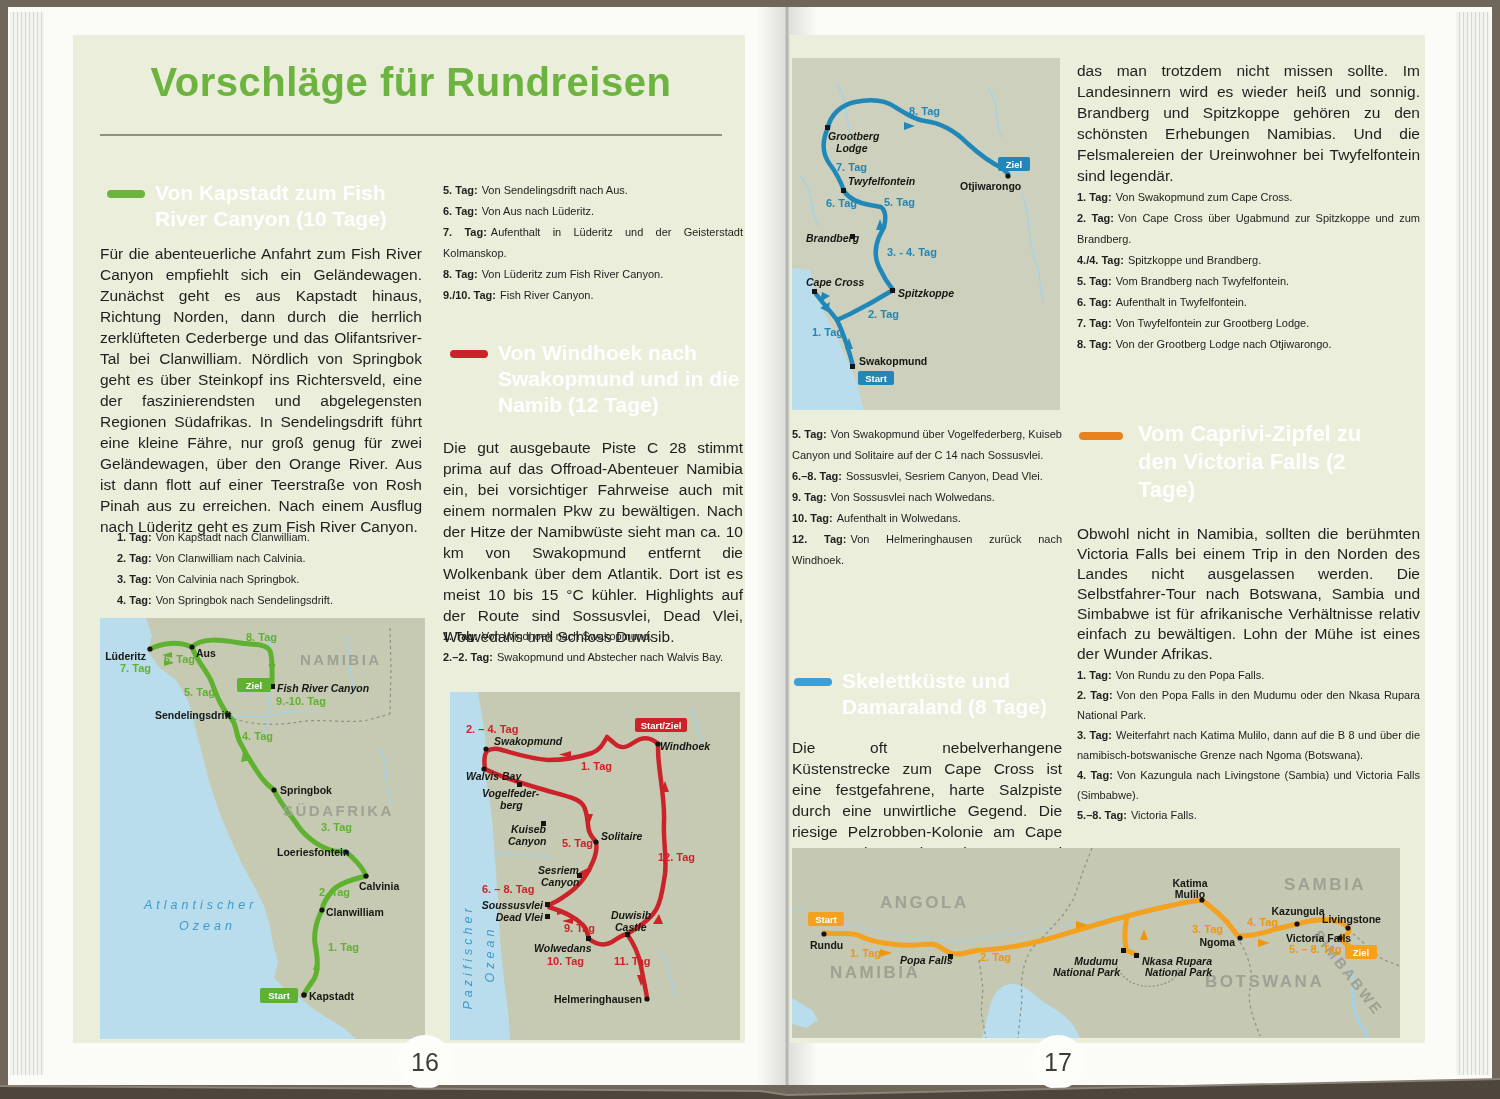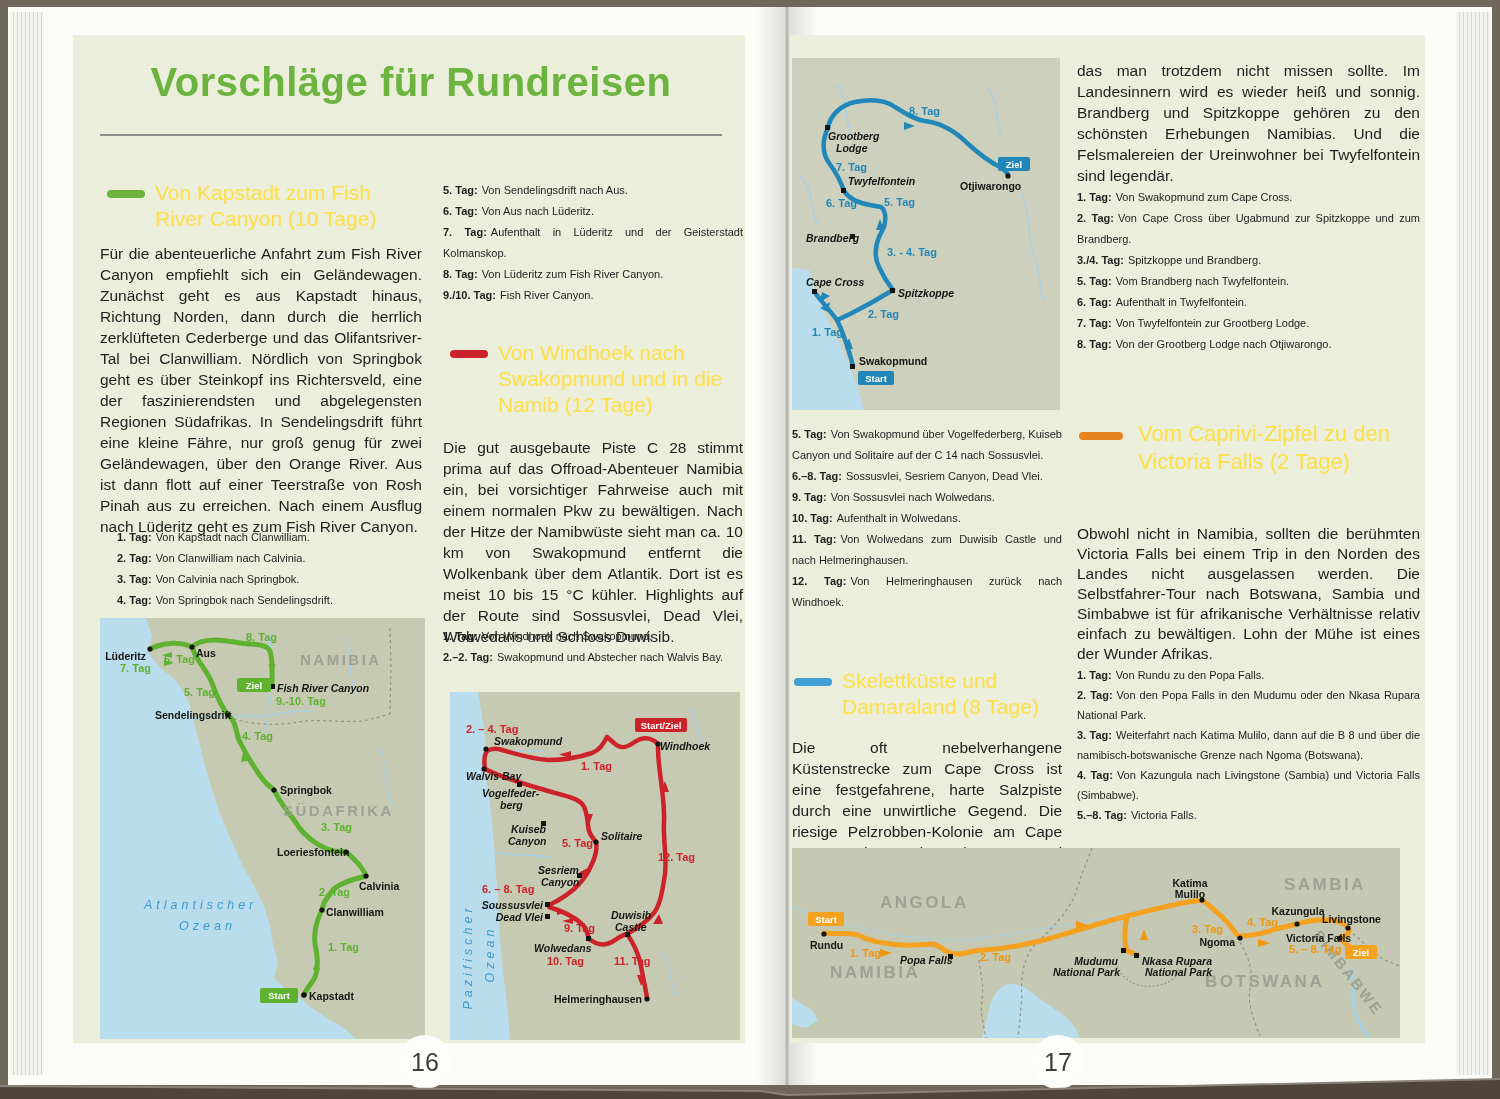--- a/index.html
+++ b/index.html
@@ -5,21 +5,21 @@
   html,body{margin:0;padding:0;background:#6f6759;font-family:"Liberation Sans",sans-serif;}
   .scene{position:relative;width:1500px;height:1099px;overflow:hidden;background:#6f6759;}
   .book{position:absolute;left:8px;top:7px;width:1484px;height:1078px;background:#fbfbf8;}
   .edge{position:absolute;top:12px;bottom:24px;width:34px;background:repeating-linear-gradient(90deg,#f3f3f0 0 3px,#d8d8d3 3px 4px);}
   .edge.l{left:10px}.edge.r{right:10px}
   .spine{position:absolute;left:757px;top:7px;width:60px;height:1078px;background:linear-gradient(90deg,rgba(0,0,0,0) 0%,rgba(90,90,85,.18) 46%,rgba(60,60,55,.42) 50%,rgba(90,90,85,.18) 54%,rgba(0,0,0,0) 100%);}
   .panel{position:absolute;background:#eaeedb;}
   .pagenum{position:absolute;width:54px;height:54px;border-radius:50%;background:#fdfdfa;color:#3d3d3a;font-size:25px;display:flex;align-items:center;justify-content:center;}
   .title{position:absolute;left:100px;top:60px;width:622px;text-align:center;font-size:40px;font-weight:700;color:#6cb33f;letter-spacing:.5px;}
   .rule{position:absolute;left:100px;top:134px;width:622px;height:2px;background:#90908a;}
-  .h{position:absolute;font-size:21px;line-height:26px;font-weight:normal;color:#fde047;}
+  .h{position:absolute;font-size:21px;line-height:26px;font-weight:bold;color:#ffffff;}
   .dash{position:absolute;height:8px;border-radius:4px;}
   .body{position:absolute;font-size:15.5px;line-height:21px;color:#1f1f1d;text-align:justify;}
   .days{position:absolute;font-size:11px;line-height:21px;color:#1f1f1d;}
   .days p{margin:0;text-align:justify;}
   .days b{padding-right:4px;}
   .map{position:absolute;}
   .map text{font-family:"Liberation Sans",sans-serif;}
   .t{font-size:10.5px;font-weight:bold;fill:#161613;}
   .ti{font-size:10.5px;font-weight:bold;font-style:italic;fill:#161613;}
   .dg{font-size:11px;font-weight:bold;fill:#5fb130;}
@@ -271,33 +271,32 @@
         <rect x="66" y="313" width="36" height="14" rx="2" fill="#2187b8"></rect>
         <text class="bt" x="84" y="323.5" text-anchor="middle">Start</text>
       </g>
   </svg>
 
   <div class="days" style="left:792px;top:424px;width:270px;">
     <p class="day"><b>5. Tag:</b><span>Von Swakopmund über Vogelfederberg, Kuiseb Canyon und Solitaire auf der C 14 nach Sossusvlei.</span></p>
     <p class="day"><b>6.–8. Tag:</b><span>Sossusvlei, Sesriem Canyon, Dead Vlei.</span></p>
     <p class="day"><b>9. Tag:</b><span>Von Sossusvlei nach Wolwedans.</span></p>
     <p class="day"><b>10. Tag:</b><span>Aufenthalt in Wolwedans.</span></p>
-    <p class="day"><b>11. Tag:</b><span>Von Wolwedans zum Duwisib Castle und nach Helmeringhausen.</span></p>
     <p class="day"><b>12. Tag:</b><span>Von Helmeringhausen zurück nach Windhoek.</span></p>
   </div>
 
   <div class="dash" style="left:794px;top:678px;width:38px;background:#3f9fd4;"></div>
   <div class="h" style="left:842px;top:668px;width:230px;">Skelettküste und Damaraland (8 Tage)</div>
   <div class="body" style="left:792px;top:737px;width:270px;">Die oft nebelverhangene Küstenstrecke zum Cape Cross ist eine festgefahrene, harte Salzpiste durch eine unwirtliche Gegend. Die riesige Pelzrobben-Kolonie am Cape Cross ist ein lautes und geruchsintensives Erlebnis,</div>
 
   <div class="body" style="left:1077px;top:60px;width:343px;">das man trotzdem nicht missen sollte. Im Landesinnern wird es wieder heiß und sonnig. Brandberg und Spitzkoppe gehören zu den schönsten Erhebungen Namibias. Und die Felsmalereien der Ureinwohner bei Twyfelfontein sind legendär.</div>
   <div class="days" style="left:1077px;top:187px;width:343px;">
     <p class="day"><b>1. Tag:</b><span>Von Swakopmund zum Cape Cross.</span></p>
     <p class="day"><b>2. Tag:</b><span>Von Cape Cross über Ugabmund zur Spitzkoppe und zum Brandberg.</span></p>
-    <p class="day"><b>3./4. Tag:</b><span>Spitzkoppe und Brandberg.</span></p>
+    <p class="day"><b>4./4. Tag:</b><span>Spitzkoppe und Brandberg.</span></p>
     <p class="day"><b>5. Tag:</b><span>Vom Brandberg nach Twyfelfontein.</span></p>
     <p class="day"><b>6. Tag:</b><span>Aufenthalt in Twyfelfontein.</span></p>
     <p class="day"><b>7. Tag:</b><span>Von Twyfelfontein zur Grootberg Lodge.</span></p>
     <p class="day"><b>8. Tag:</b><span>Von der Grootberg Lodge nach Otjiwarongo.</span></p>
   </div>
 
   <div class="dash" style="left:1079px;top:432px;width:44px;background:#e8821f;"></div>
   <div class="h" style="left:1138px;top:420px;width:255px;font-size:22px;line-height:28px;">Vom Caprivi-Zipfel zu den Victoria Falls (2 Tage)</div>
   <div class="body" style="left:1077px;top:524px;width:343px;line-height:20px;">Obwohl nicht in Namibia, sollten die berühmten Victoria Falls bei einem Trip in den Norden des Landes nicht ausgelassen werden. Die Selbstfahrer-Tour nach Botswana, Sambia und Simbabwe ist für afrikanische Verhältnisse relativ einfach zu bewältigen. Lohn der Mühe ist eines der Wunder Afrikas.</div>
   <div class="days" style="left:1077px;top:665px;width:343px;line-height:20px;">

